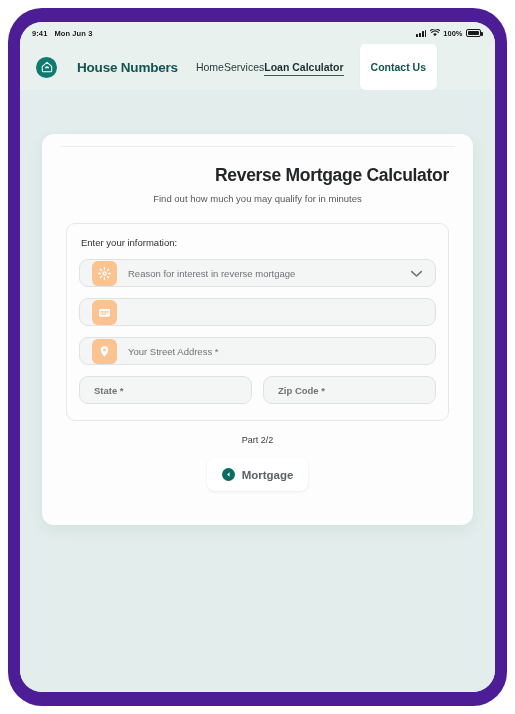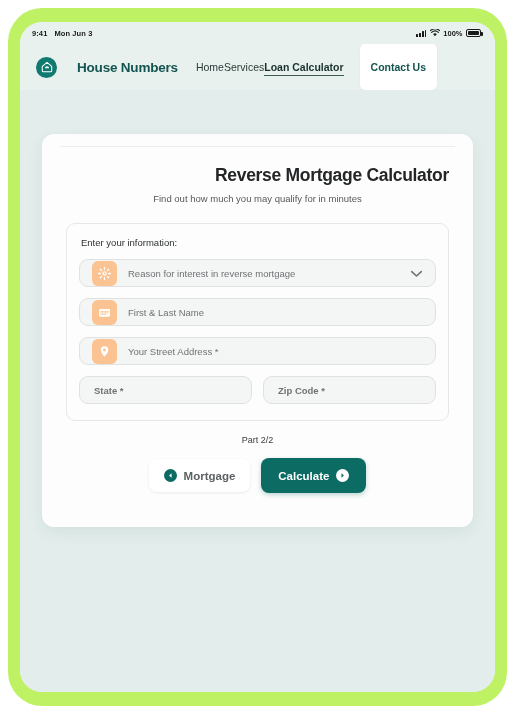--- a/index.html
+++ b/index.html
@@ -15,21 +15,21 @@
     -webkit-font-smoothing: antialiased;
   }
 
   
   .device {
     position: absolute;
     left: 8px;
     top: 8px;
     width: 499px;
     height: 698px;
-    background: #bef264;
+    background: #4c1d95;
     border-radius: 34px;
     box-sizing: border-box;
     padding: 14px 12px;
   }
   .screen {
     position: relative;
     width: 100%;
     height: 100%;
     border-radius: 22px;
     overflow: hidden;
@@ -398,21 +398,20 @@
             <span class="field-icon">
               <svg width="15" height="15" viewBox="0 0 16 16">
                 <rect x="2.2" y="4.2" width="11.6" height="8.2" rx="1.2" fill="#ffffff"></rect>
                 <g stroke="#fbc391" stroke-width="0.9" stroke-linecap="round">
                   <line x1="4" y1="6.8" x2="12" y2="6.8"></line>
                   <line x1="4" y1="8.4" x2="12" y2="8.4"></line>
                   <line x1="4" y1="10" x2="9.4" y2="10"></line>
                 </g>
               </svg>
             </span>
-            <span class="field-label">First &amp; Last Name</span>
           </div>
 
           <div class="field">
             <span class="field-icon">
               <svg width="15" height="15" viewBox="0 0 16 16">
                 <path d="M8 2.4 a4 4 0 0 1 4 4 c0 3-4 7.2-4 7.2 S4 9.4 4 6.4 a4 4 0 0 1 4-4 Z" fill="#ffffff"></path>
                 <circle cx="8" cy="6.3" r="1.5" fill="#fbc391"></circle>
               </svg>
             </span>
             <span class="field-label">Your Street Address *</span>
@@ -432,26 +431,18 @@
 
         <div class="actions">
           <div class="btn btn-prev">
             <span class="dot-icon dot-teal">
               <svg width="7" height="7" viewBox="0 0 8 8">
                 <path d="M5.2 1.4 L2.4 4 L5.2 6.6 Z" fill="#ffffff"></path>
               </svg>
             </span>
             <span>Mortgage</span>
           </div>
-          <div class="btn btn-calc">
-            <span>Calculate</span>
-            <span class="dot-icon dot-white">
-              <svg width="7" height="7" viewBox="0 0 8 8">
-                <path d="M2.8 1.4 L5.6 4 L2.8 6.6 Z" fill="#0c6b63"></path>
-              </svg>
-            </span>
-          </div>
         </div>
       </div>
     </div>
 
   </div>
 </div>
 
 </body></html>

